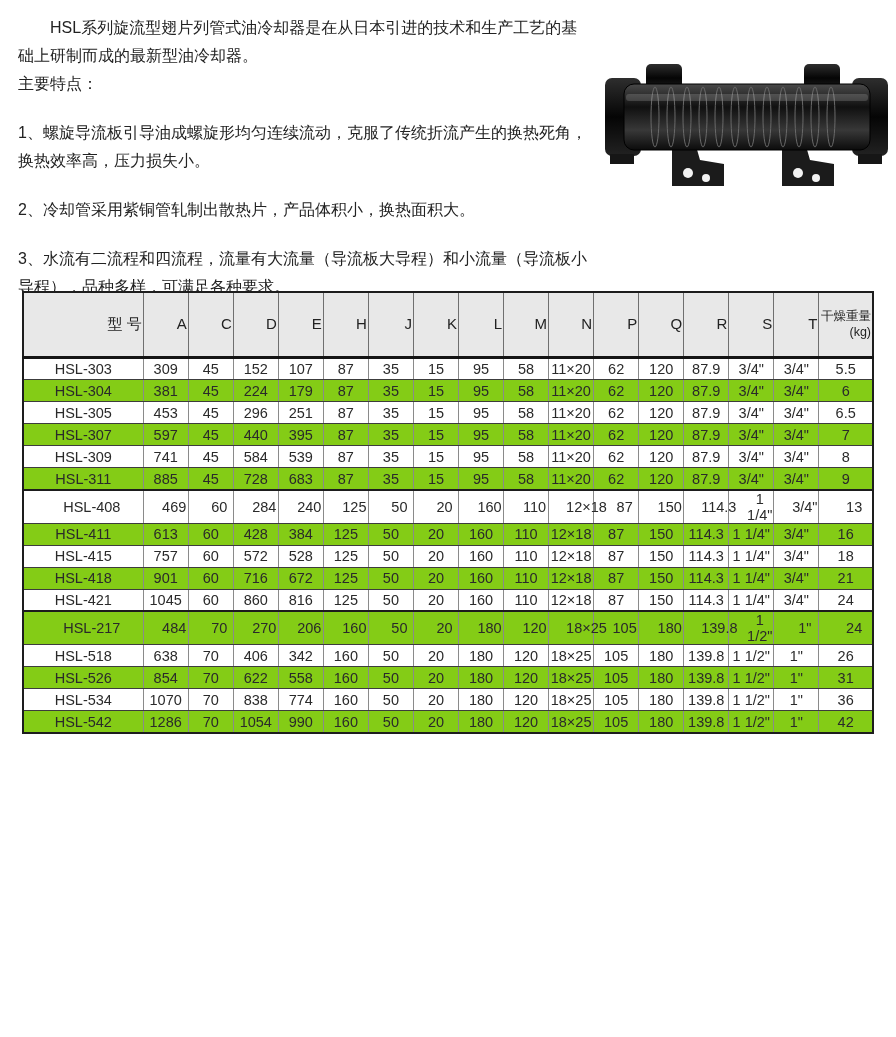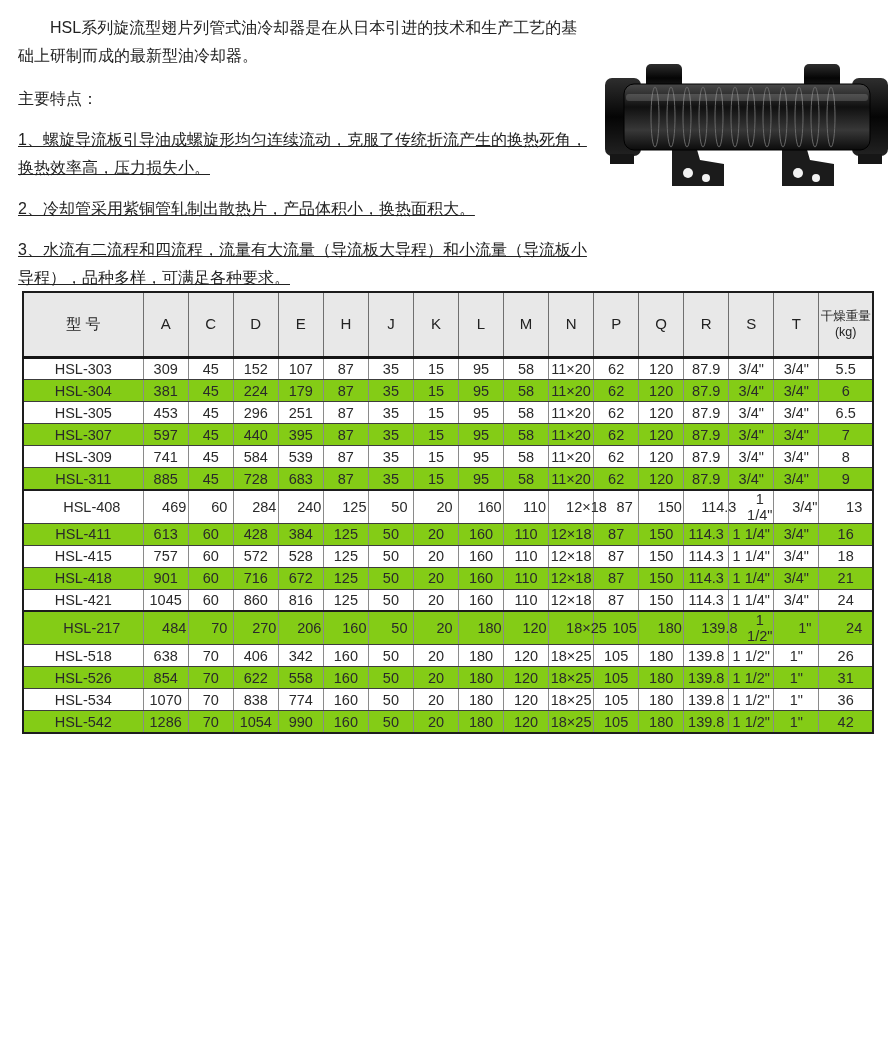--- a/index.html
+++ b/index.html
@@ -3,29 +3,29 @@
 <meta charset="utf-8">
 <style>
   * { margin:0; padding:0; box-sizing:border-box; }
   html,body { background:#fff; }
   body { font-family:"Liberation Sans","DejaVu Sans",sans-serif; color:#1c1c1c; }
   .page { position:relative; width:896px; height:741px; background:#fff; overflow:hidden;border-radius:16px; }
 
   
   .text-col { position:absolute; left:18px; top:14px; width:572px; font-size:16px; line-height:28px; color:#222; }
   .intro { text-indent:2em; }
-  .feat-title { margin-top:15px; }
-  .feat { margin-top:13px;text-decoration:underline; }
+  .feat-title { }
+  .feat { margin-top:21px; }
 
   
   .photo { position:absolute; left:600px; top:56px; width:293px; height:146px; }
 
   
   .spec-table { position:absolute; left:22px; top:291px; width:852px; border-collapse:collapse; table-layout:fixed; background:#fff; border:2px solid #1d1d1d; }
-  .spec-table th { background:#e8e8e8; font-weight:normal; font-size:15px; color:#222; height:58px; border:1px solid #6f6f6f; border-bottom:3px solid #151515; padding:16px 1px; line-height:1.25; }
+  .spec-table th { background:#e8e8e8; font-weight:normal; font-size:15px; color:#222; height:58px; border:1px solid #6f6f6f; border-bottom:3px solid #151515; padding:16px 1px; line-height:1.25;text-align:right; }
   .spec-table th.wt { font-size:12.5px; }
   .spec-table td { text-align:center; font-size:14.5px; color:#2a2a2a; height:22px; padding:0; border-left:1px solid #8a8a8a; border-right:1px solid #8a8a8a; border-top:1px solid #3c3c3c; border-bottom:1px solid #3c3c3c; }
   .spec-table tr.alt { background:#84cc16; }
   .spec-table tr.sep td { border-top:2px solid #1d1d1d;padding-left:17px; }
 
   
   .diagram { position:absolute; left:0; top:745px; width:896px; height:292px; }
   .diagram text { font-size:13px; fill:#222; font-family:"Liberation Sans","DejaVu Sans",sans-serif; }
   .diagram text.cjk { font-size:16px; }
   .thin { stroke:#3f3f3f; stroke-width:1.1; fill:none; }

